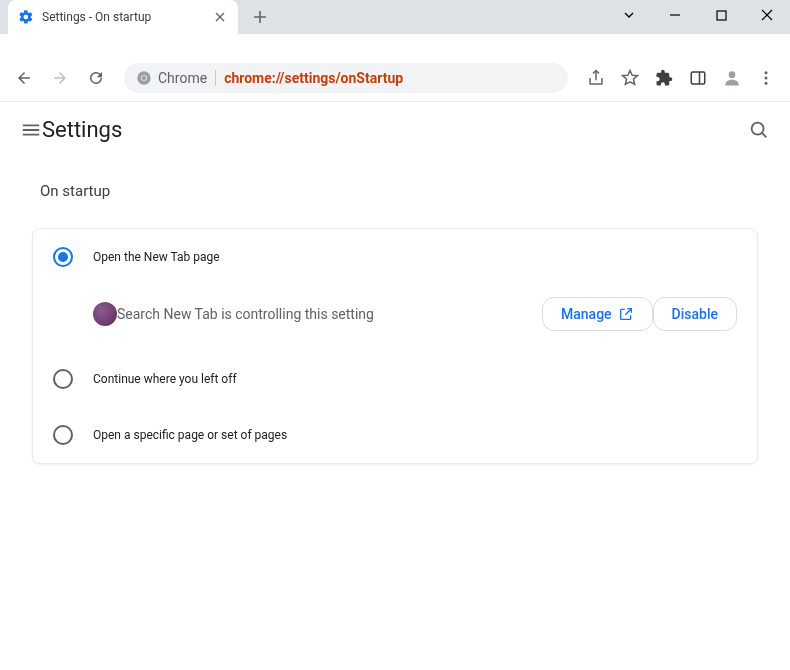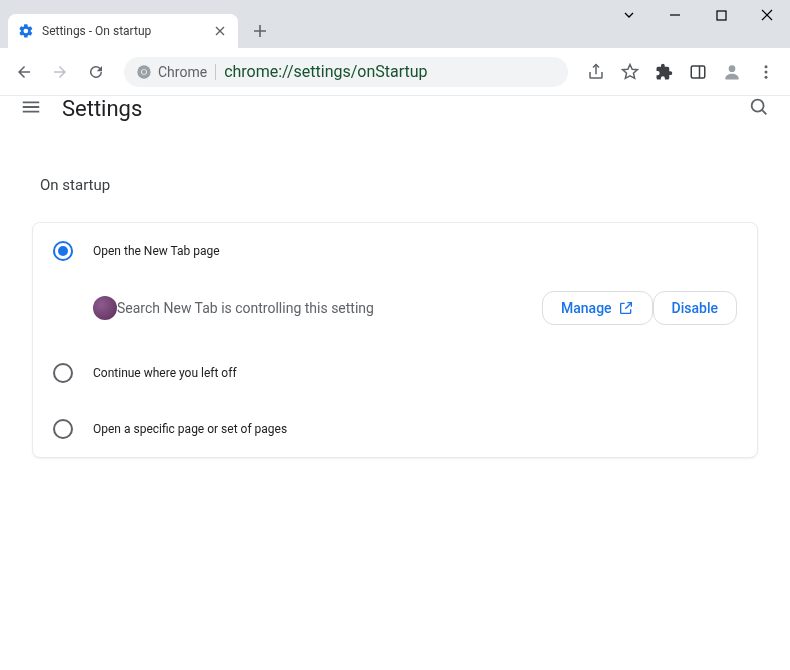--- a/index.html
+++ b/index.html
@@ -1,38 +1,38 @@
 <!DOCTYPE html>
 <html><head>
 <meta charset="utf-8">
 <style>
 * { margin: 0; padding: 0; box-sizing: border-box; font-family: -apple-system, BlinkMacSystemFont, "Segoe UI", Roboto, Arial, sans-serif; }
 body { width: 790px; height: 670px; background: #fff; overflow: hidden; }
 
-.titlebar { height: 48px; background: #dee1e6; display: flex; align-items: flex-end; position: relative; }
+.titlebar { height: 34px; background: #dee1e6; display: flex; align-items: flex-end; position: relative; }
 .tab { background: #fff; border-radius: 8px 8px 0 0; height: 34px; display: flex; align-items: center; padding: 0 10px; margin-left: 8px; gap: 8px; min-width: 230px; position: relative; }
 .tab-favicon { width: 16px; height: 16px; display: flex; align-items: center; justify-content: center; }
 .tab-title { font-size: 12px; color: #3c4043; flex: 1; }
 .tab-close { width: 16px; height: 16px; display: flex; align-items: center; justify-content: center; color: #5f6368; cursor: pointer; border-radius: 50%; }
 .newtab-btn { width: 28px; height: 28px; display: flex; align-items: center; justify-content: center; margin-left: 8px; margin-bottom: 3px; color: #5f6368; cursor: pointer; border-radius: 50%; }
 .window-controls { position: absolute; right: 0; top: 0; display: flex; height: 30px; }
 .win-ctrl { width: 46px; display: flex; align-items: center; justify-content: center; color: #000; cursor: pointer; }
 .win-caret { width: 46px; display: flex; align-items: center; justify-content: center; color: #000; }
 
-.toolbar { height: 48px; background: #fff; border-bottom: 1px solid #e8eaed; display: flex; align-items: center; padding: 0 8px; gap: 4px; }
+.toolbar { height: 48px; background: #fff; border-bottom: 1px solid #e8eaed; display: flex; align-items: center; padding: 0 8px; gap: 4px; margin-top: 20px; }
 .nav-btn { width: 32px; height: 32px; display: flex; align-items: center; justify-content: center; color: #5f6368; border-radius: 50%; cursor: pointer; }
 .nav-btn.disabled { color: #bdc1c6; cursor: default; }
 .addressbar { flex: 1; height: 30px; background: #f1f3f4; border-radius: 15px; display: flex; align-items: center; padding: 0 12px; gap: 8px; margin: 0 8px; }
 .addr-chip { display: flex; align-items: center; gap: 6px; color: #5f6368; font-size: 14px; }
 .addr-sep { width: 1px; height: 16px; background: #c7c7c7; }
-.addr-url { font-size: 16px; color: #14532d; }
+.addr-url { font-size: 14px; color: #c2410c; font-weight: bold; }
 .toolbar-icons { display: flex; align-items: center; gap: 2px; }
 .tb-icon { width: 32px; height: 32px; display: flex; align-items: center; justify-content: center; color: #5f6368; cursor: pointer; border-radius: 50%; }
 
-.settings-header { height: 56px; display: flex; align-items: flex-start; padding: 0 20px; gap: 20px; border-bottom: 1px solid transparent; }
+.settings-header { height: 56px; display: flex; align-items: center; padding: 0 20px; border-bottom: 1px solid transparent; }
 .menu-icon { cursor: pointer; color: #5f6368; }
 .settings-title { font-size: 22px; color: #202124; }
 .search-icon-wrap { margin-left: auto; cursor: pointer; color: #5f6368; }
 
 .content { padding: 24px 32px; }
 .section-title { font-size: 15px; color: #3c4043; margin-bottom: 28px; margin-left: 8px; }
 .card { border: 1px solid #e8eaed; border-radius: 8px; background: #fff; box-shadow: 0 1px 2px rgba(60,64,67,0.08); }
 .option-row { display: flex; align-items: center; padding: 16px 20px; gap: 20px; min-height: 56px; }
 .radio { width: 20px; height: 20px; border-radius: 50%; border: 2px solid #5f6368; display: flex; align-items: center; justify-content: center; cursor: pointer; flex-shrink: 0; }
 .radio.selected { border-color: #1a73e8; }

